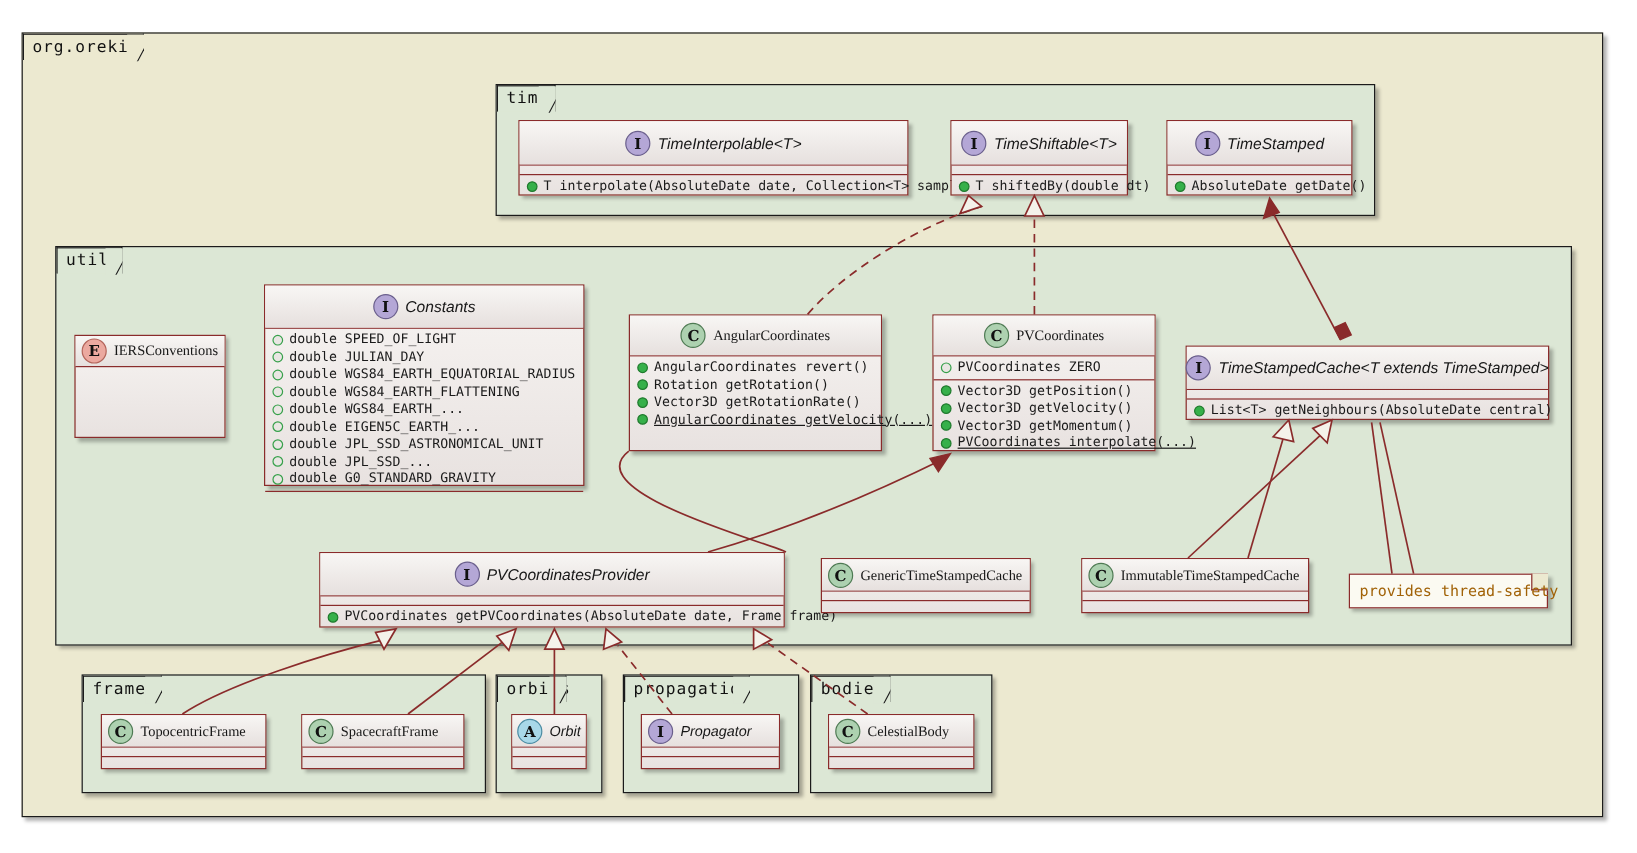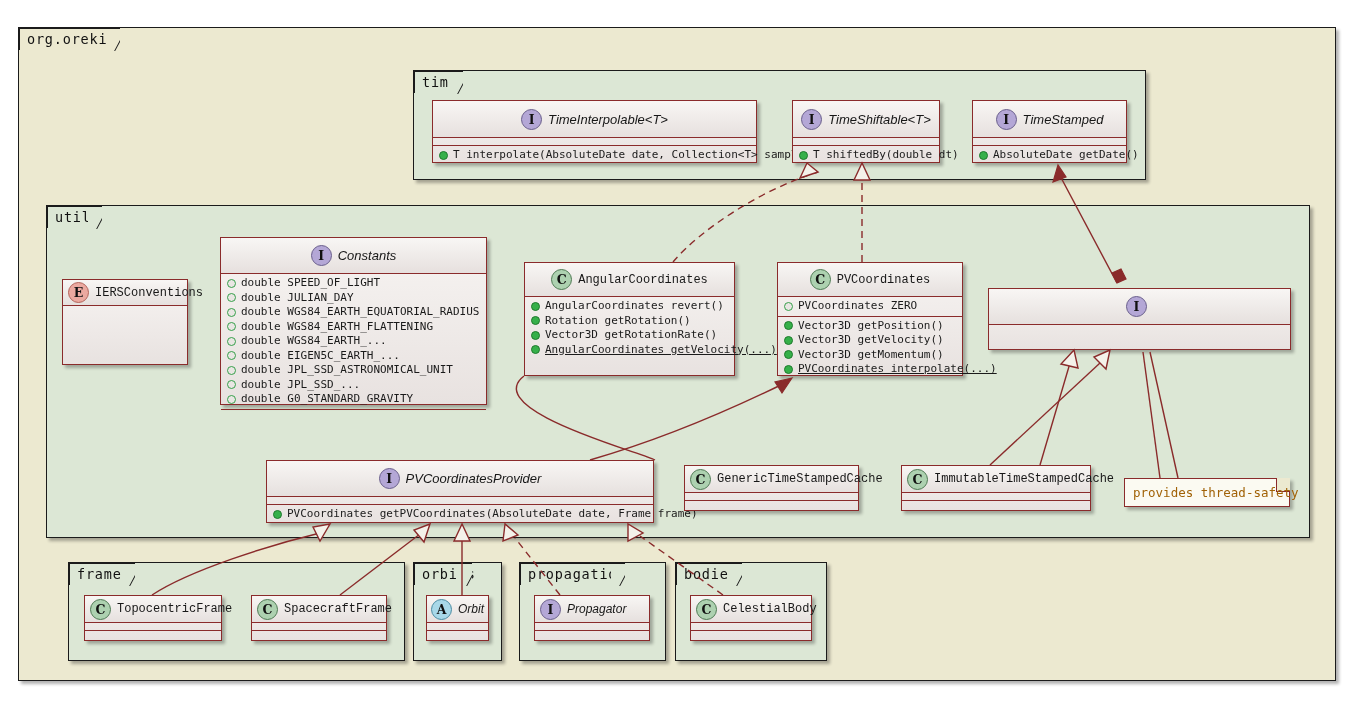--- a/index.html
+++ b/index.html
@@ -23,21 +23,21 @@
   
   .cls{position:absolute;box-sizing:border-box;border:1.5px solid #8a2b2b;
        background:linear-gradient(180deg,#f7f4f2 0%,#e8e2e0 100%);
        box-shadow:3px 3px 3px rgba(0,0,0,.28);}
   .hdr-row{position:relative;box-sizing:border-box;display:flex;align-items:center;
            justify-content:center;width:100%;
            background:linear-gradient(180deg,#f8f6f4 0%,#e6e0de 100%);}
   .sep{border-top:1.5px solid #8a2b2b;}
   .cname{font-size:13px;color:#171717;white-space:nowrap;}
   .cname.ital{font-style:italic;font-family:Liberation Sans, sans-serif;}
-  .cname.mono{font-family:Liberation Mono, monospace;font-size:12px;}
+  .cname.mono{font-family:Liberation Serif, serif;font-size:12px;}
   .badge{width:19px;height:19px;border-radius:50%;display:inline-flex;align-items:center;
          justify-content:center;font-size:12.5px;font-weight:bold;margin-right:6px;
          font-family:"DejaVu Serif",serif;color:#111;flex:0 0 auto;}
   .b-iface{background:#b4a7d6;border:1.5px solid #6a5f8c;}
   .b-class{background:#add1b0;border:1.5px solid #4e7a53;}
   .b-abs{background:#a8d8e8;border:1.5px solid #4b8ca3;}
   .b-enum{background:#eba9a0;border:1.5px solid #b3655b;}
 
   .members{box-sizing:border-box;padding:2px 0 2px 0;}
   .mrow{display:flex;align-items:center;height:14.5px;padding-left:6px;white-space:nowrap;
@@ -237,22 +237,29 @@
       <div class="mrow">
           <span class="dot pub"></span>
           <span class="txt und">PVCoordinates interpolate(...)</span>
         </div>
     </div>
   </div>
 
   <div class="cls" style="left:988px;top:288px;width:303px;height:62px;">
     <div class="hdr-row" style="height:35px;">
       <span class="badge b-iface">I</span>
-    </div>
-    <div class="sep empty-compartment"></div>
+      <span class="cname ital">TimeStampedCache&lt;T extends TimeStamped&gt;</span>
+    </div>
+    <div class="sep empty-compartment"></div>
+    <div class="members sep">
+      <div class="mrow">
+          <span class="dot pub"></span>
+          <span class="txt">List&lt;T&gt; getNeighbours(AbsoluteDate central)</span>
+        </div>
+    </div>
   </div>
 
   <div class="cls" style="left:266px;top:460px;width:388px;height:63px;">
     <div class="hdr-row" style="height:35px;">
       <span class="badge b-iface">I</span>
       <span class="cname ital">PVCoordinatesProvider</span>
     </div>
     <div class="sep empty-compartment"></div>
     <div class="members sep">
       <div class="mrow">

